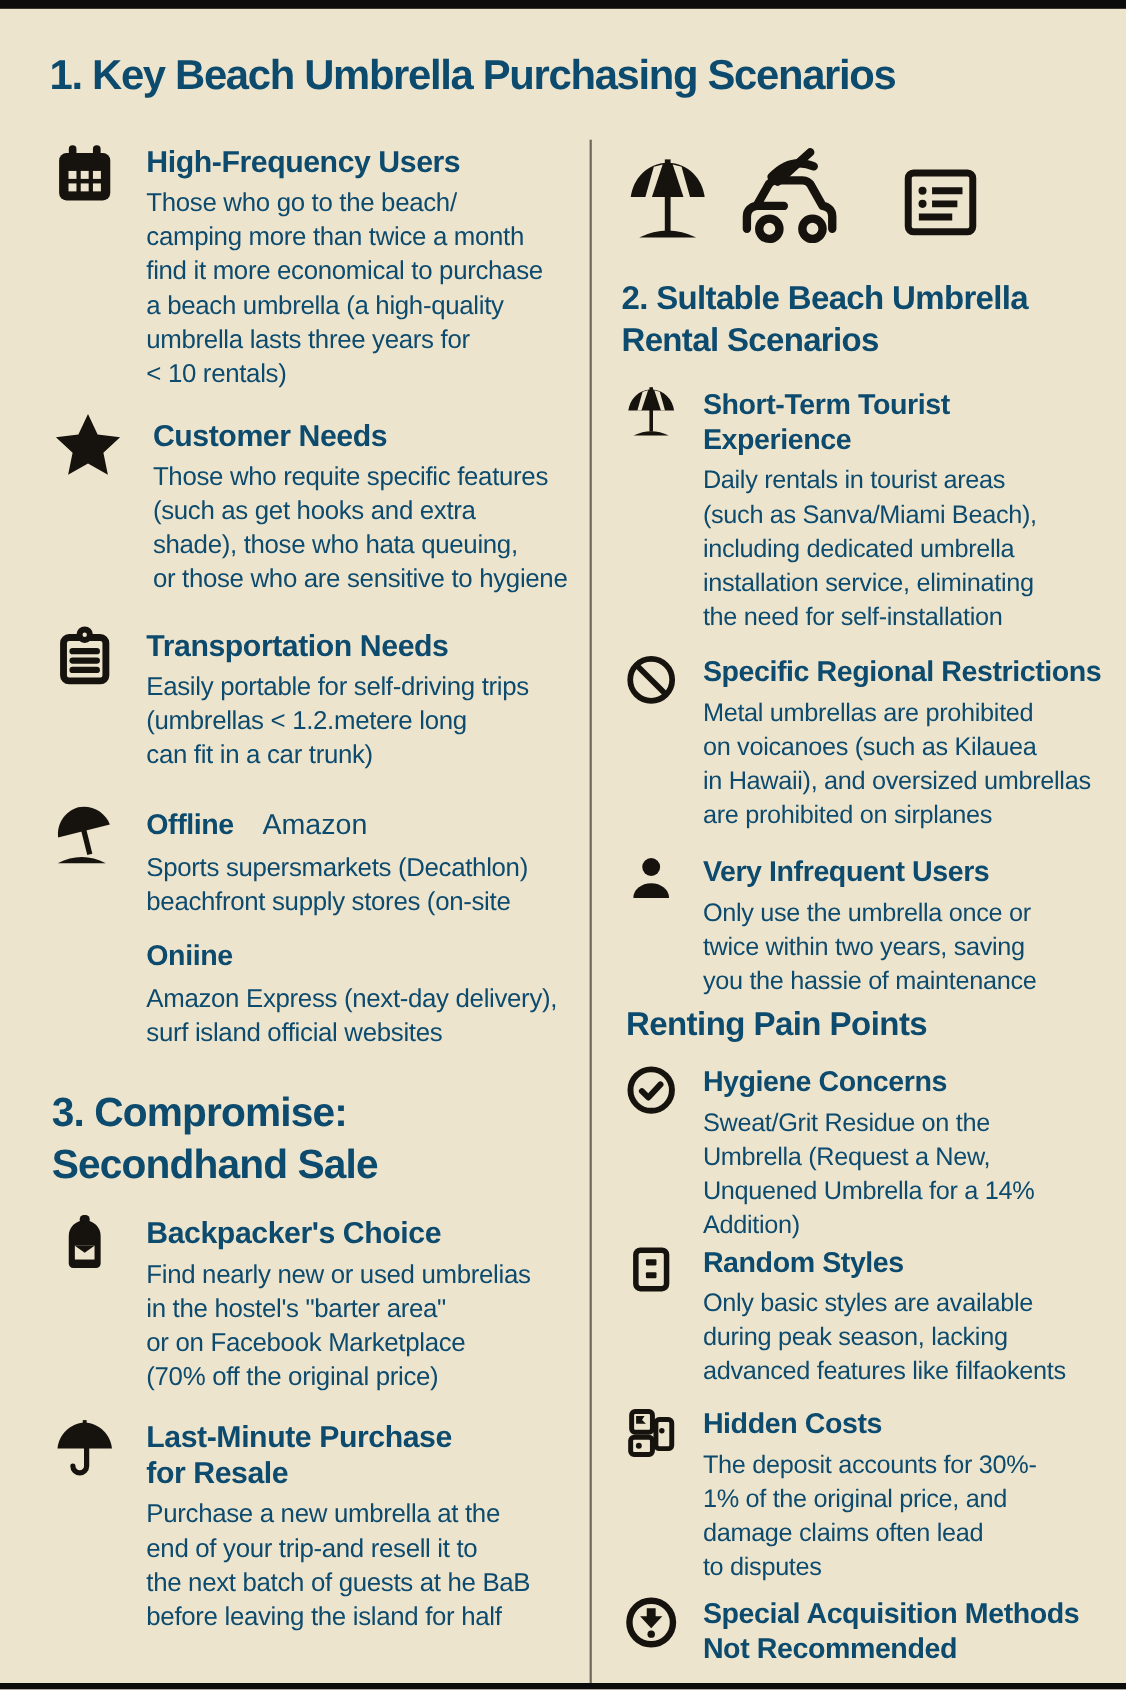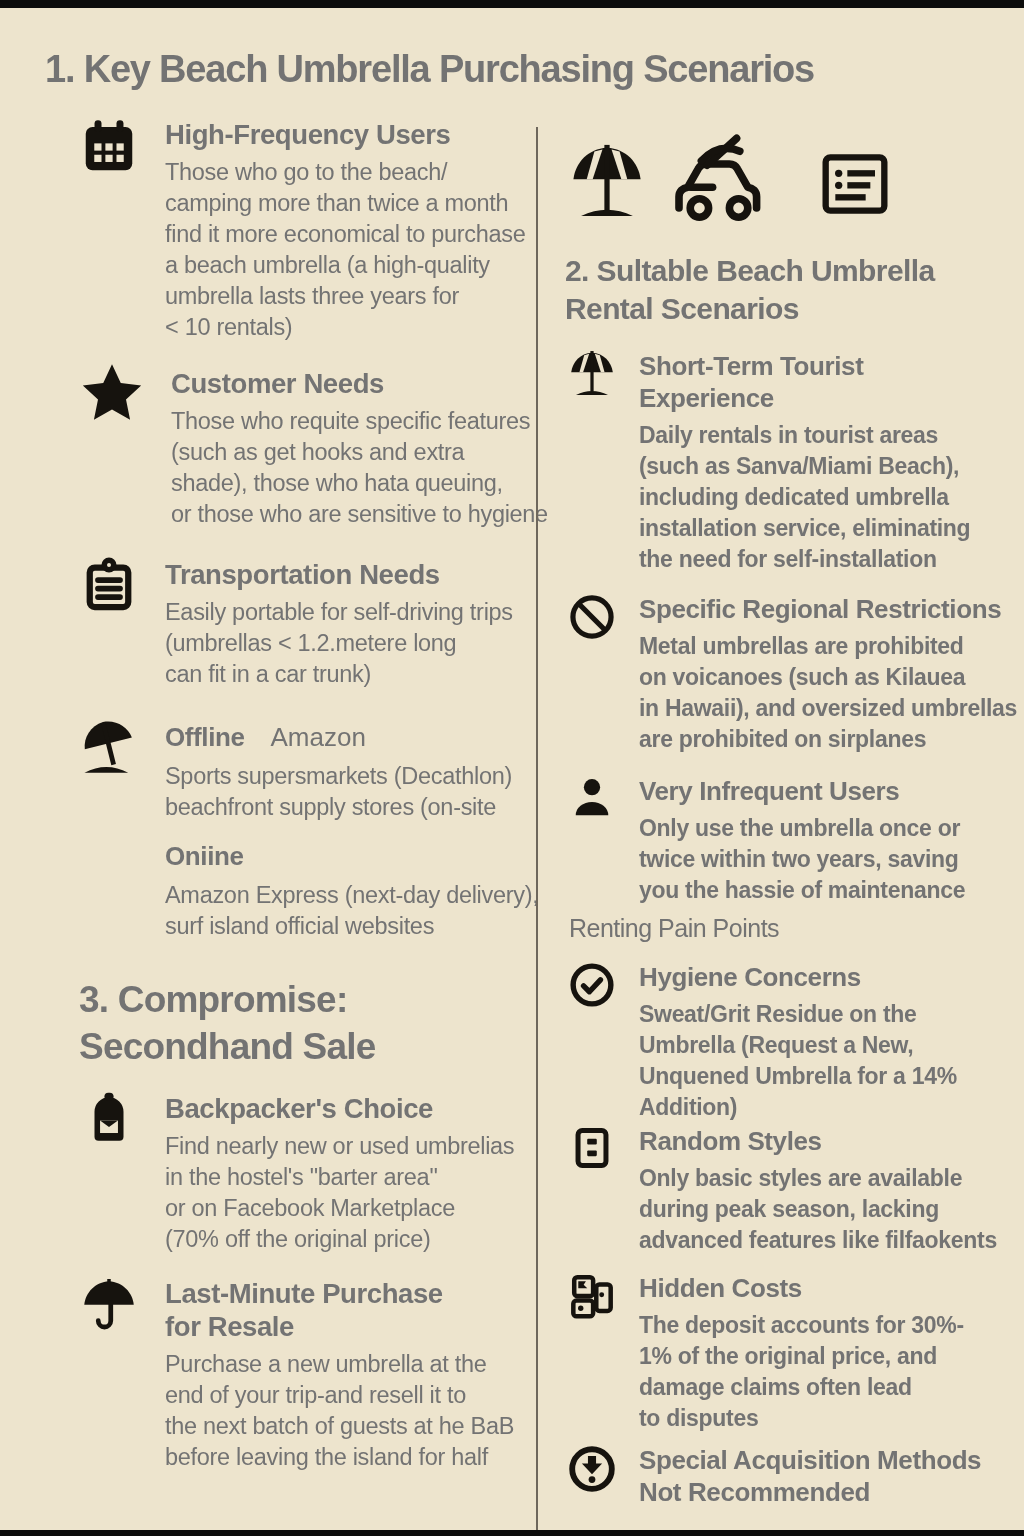--- a/index.html
+++ b/index.html
@@ -1,67 +1,67 @@
 <!DOCTYPE html>
 <html><head>
 <meta charset="utf-8">
 <style>
   html,body{margin:0;padding:0;}
   .canvas{
     position:relative;
     width:1024px;height:1536px;
     background:#ede4cd;
     font-family:"Liberation Sans", sans-serif;
-    color:#737373;
+    color:#0c4a6e;
     overflow:hidden;
   }
   .bar-top{position:absolute;left:0;top:0;width:1024px;height:8px;background:#0c0c0c;}
   .bar-bottom{position:absolute;left:0;bottom:0;width:1024px;height:6px;background:#0c0c0c;}
   .divider{position:absolute;left:536px;top:127px;bottom:6px;width:2px;background:#6e675c;}
 
   .page-title{
     position:absolute;left:45px;top:48px;width:950px;
     font-size:38px;font-weight:700;letter-spacing:-1.2px;white-space:pre;
   }
 
   .col{position:absolute;}
-  .col-left{left:45px;top:116px;width:494px;margin-left:32px;}
+  .col-left{left:45px;top:128px;width:494px;}
   .col-right{left:565px;top:132px;width:452px;}
 
   .item{display:flex;align-items:flex-start;}
   .col-left .icon-slot{flex:0 0 64px;margin-right:24px;display:flex;justify-content:center;}
   .col-right .icon-slot{flex:0 0 54px;margin-right:20px;display:flex;justify-content:center;}
   .icon-slot svg{display:block;}
 
   .item-title{
     font-size:27.5px;font-weight:700;letter-spacing:-0.4px;
     line-height:33px;white-space:pre;margin-top:2px;
   }
   .col-right .item-title{font-size:26px;line-height:32px;}
   .item-body{
     font-size:23.5px;letter-spacing:-0.3px;line-height:31px;
     white-space:pre;margin-top:6px;
   }
-  .col-right .item-body{font-size:23px;font-weight:bold;}
+  .col-right .item-body{font-size:23px;}
 
   .sub-row{margin-top:8px;font-size:26px;white-space:pre;}
   .sub-label{font-weight:700;letter-spacing:-0.4px;}
   .sub-value{margin-left:26px;}
   .sub-body{font-size:23.5px;letter-spacing:-0.3px;line-height:31px;white-space:pre;margin-top:8px;}
 
   .big-title{
     font-size:37px;font-weight:700;letter-spacing:-0.8px;
     line-height:47px;white-space:pre;
   }
   .right-title{
     font-size:30px;font-weight:700;letter-spacing:-0.6px;
     line-height:38px;white-space:pre;margin:24px 0 20px 0;
   }
   .pain-title{
-    font-size:25px;font-weight:400;letter-spacing:-0.5px;
+    font-size:30px;font-weight:700;letter-spacing:-0.5px;
     white-space:pre;margin:6px 0 16px 4px;
   }
   .header-icons{display:flex;align-items:flex-end;}
 </style>
 </head>
 <body>
 
 <div class="canvas">
   <div class="bar-top"></div>
 

